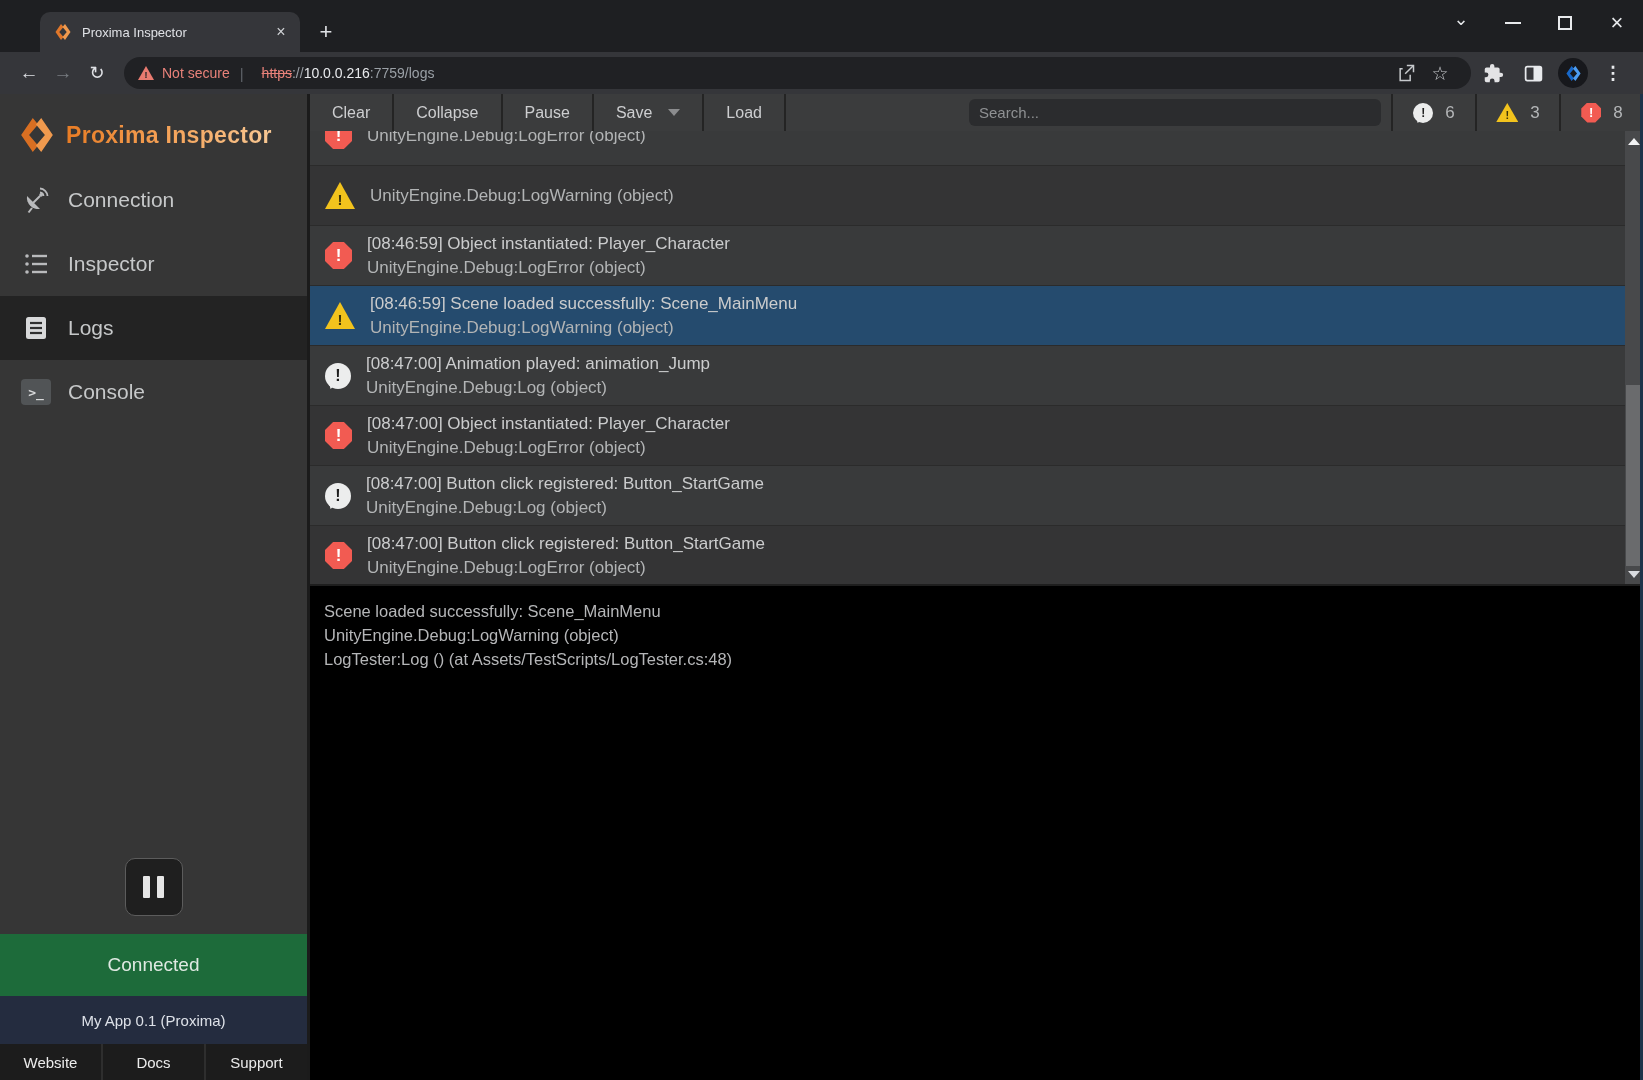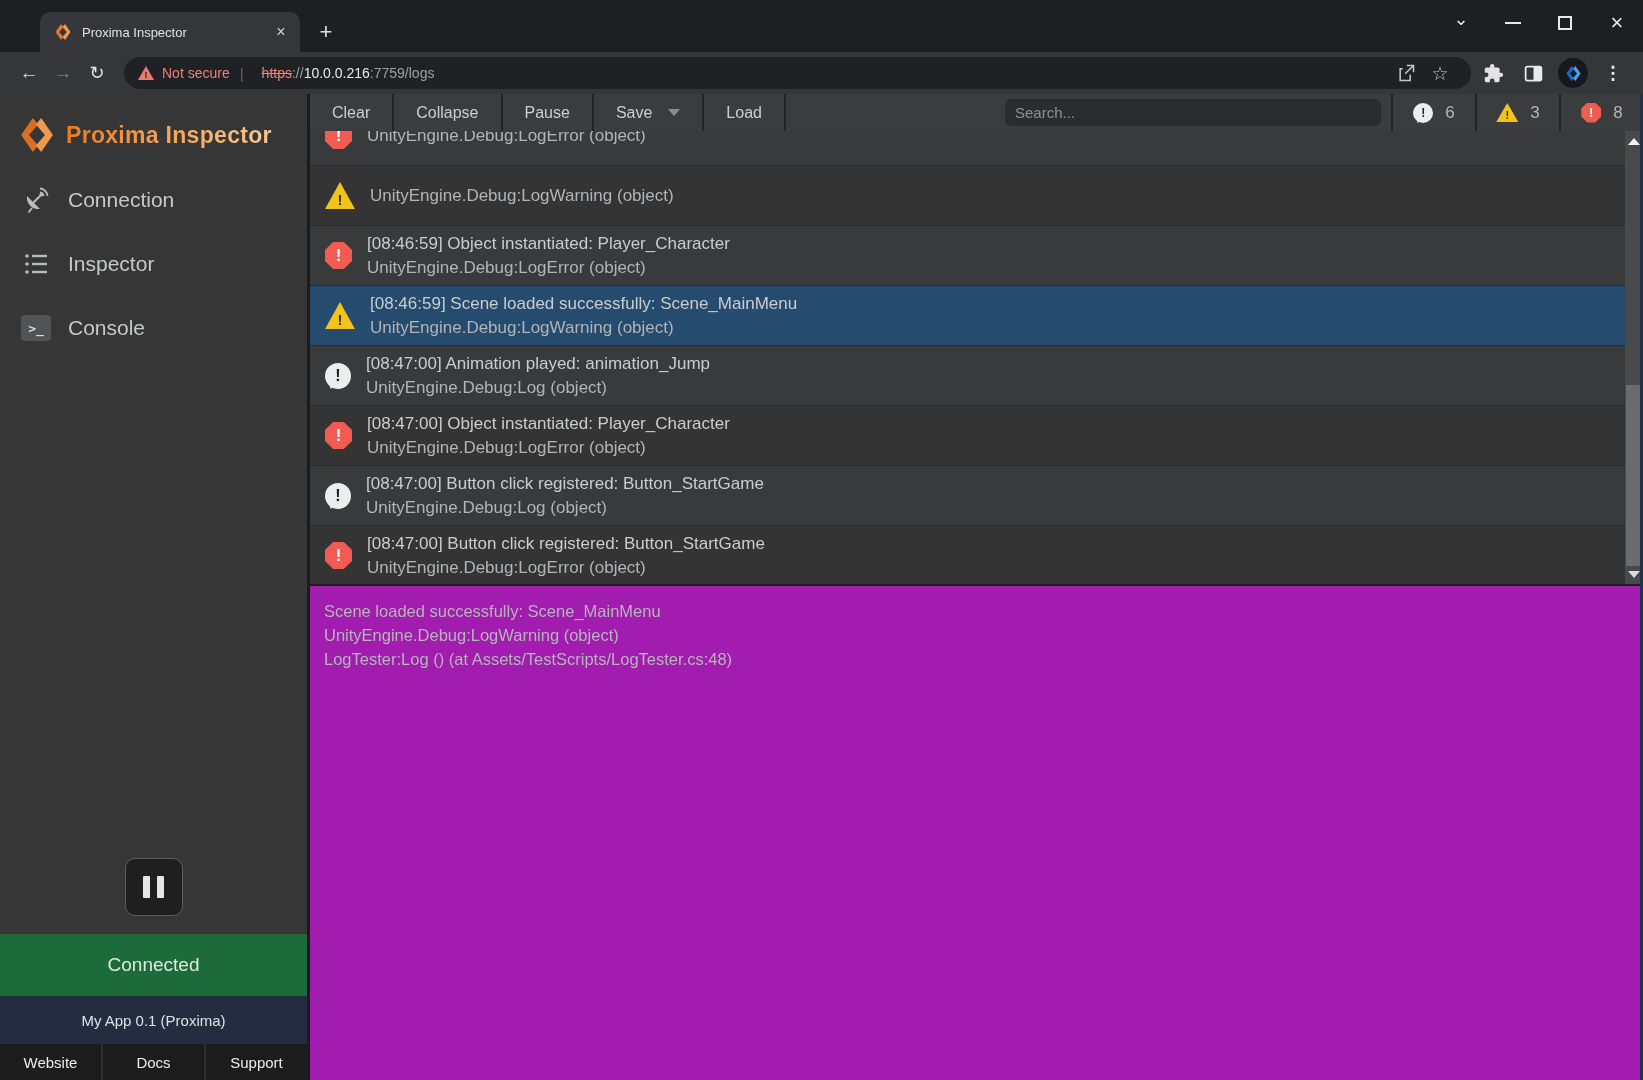--- a/index.html
+++ b/index.html
@@ -85,28 +85,28 @@
   .connected { height:62px; background:#1d6b3a; color:#dfe9e2; font-size:19px;
                display:flex; align-items:center; justify-content:center; }
   .appbar { height:48px; background:#242c3f; color:#dde1e8; font-size:15px;
             display:flex; align-items:center; justify-content:center; }
   .side-footer { height:36px; background:#1c1c1c; display:flex; }
   .flink { flex:1; display:flex; align-items:center; justify-content:center; color:#ececec;
            font-size:15px; border-left:2px solid #2e2e2e; cursor:pointer; }
   .flink:first-child { border-left:none; }
 
   
-  .main { flex:1; background:#a21caf; display:flex; flex-direction:column; min-width:0; }
+  .main { flex:1; background:#000000; display:flex; flex-direction:column; min-width:0; }
   .toolbar { height:37px; background:#3b3c3d; display:flex; align-items:stretch; flex:0 0 37px; }
   .tbtn { display:flex; align-items:center; padding:0 22px; color:#cdced0; font-size:16px;
           border-right:2px solid #242424; cursor:pointer; }
   .tbtn .caret { width:0; height:0; margin-left:16px; border-left:6px solid transparent;
                  border-right:6px solid transparent; border-top:7px solid #8b8c8e; }
   .tb-spacer { flex:1; display:flex; align-items:center; justify-content:flex-end; padding-right:10px; }
-  .search { width:376px; height:27px; background:#2b2c2e; border:none; outline:none; border-radius:6px;
+  .search { width:412px; height:27px; background:#2b2c2e; border:none; outline:none; border-radius:6px;
             color:#cfcfcf; font-size:15px; padding:0 10px; font-family:"Liberation Sans",sans-serif; }
   .search::placeholder { color:#8f9193; }
   .cnt { width:84px; border-left:2px solid #242424; display:flex; align-items:center;
          justify-content:center; gap:12px; color:#b4b6b8; font-size:17px; cursor:pointer; }
 
   
   .licon { position:relative; display:flex; align-items:center; justify-content:center; flex:0 0 auto; }
   .licon.err { width:27px; height:27px; background:#f25b52;
                clip-path:polygon(30% 0,70% 0,100% 30%,100% 70%,70% 100%,30% 100%,0 70%,0 30%); }
   .licon.err::after { content:"!"; color:#fff; font-weight:bold; font-size:17px; }
@@ -250,20 +250,31 @@
               <circle cx="5" cy="6" r="1.8" fill="#b9babc"></circle>
               <circle cx="5" cy="14" r="1.8" fill="#b9babc"></circle>
               <circle cx="5" cy="22" r="1.8" fill="#b9babc"></circle>
               <line x1="10" y1="6" x2="25" y2="6" stroke="#b9babc" stroke-width="2.4"></line>
               <line x1="10" y1="14" x2="25" y2="14" stroke="#b9babc" stroke-width="2.4"></line>
               <line x1="10" y1="22" x2="25" y2="22" stroke="#b9babc" stroke-width="2.4"></line>
             </svg>
           </span>
           <span>Inspector</span>
         </div>
+        <div class="nav-item selected">
+          <span class="nav-ic">
+            <svg width="28" height="28" viewBox="0 0 28 28">
+              <rect x="4" y="3" width="20" height="22" rx="2.5" fill="#d8d9da"></rect>
+              <line x1="8" y1="9" x2="20" y2="9" stroke="#2f2f2f" stroke-width="2.2"></line>
+              <line x1="8" y1="14" x2="20" y2="14" stroke="#2f2f2f" stroke-width="2.2"></line>
+              <line x1="8" y1="19" x2="20" y2="19" stroke="#2f2f2f" stroke-width="2.2"></line>
+            </svg>
+          </span>
+          <span>Logs</span>
+        </div>
         <div class="nav-item">
           <span class="nav-ic">
             <span class="console-glyph">&gt;_</span>
           </span>
           <span>Console</span>
         </div>
       </nav>
       <div class="side-spacer"></div>
       <div class="pause-wrap">
         <div class="pause-btn">

